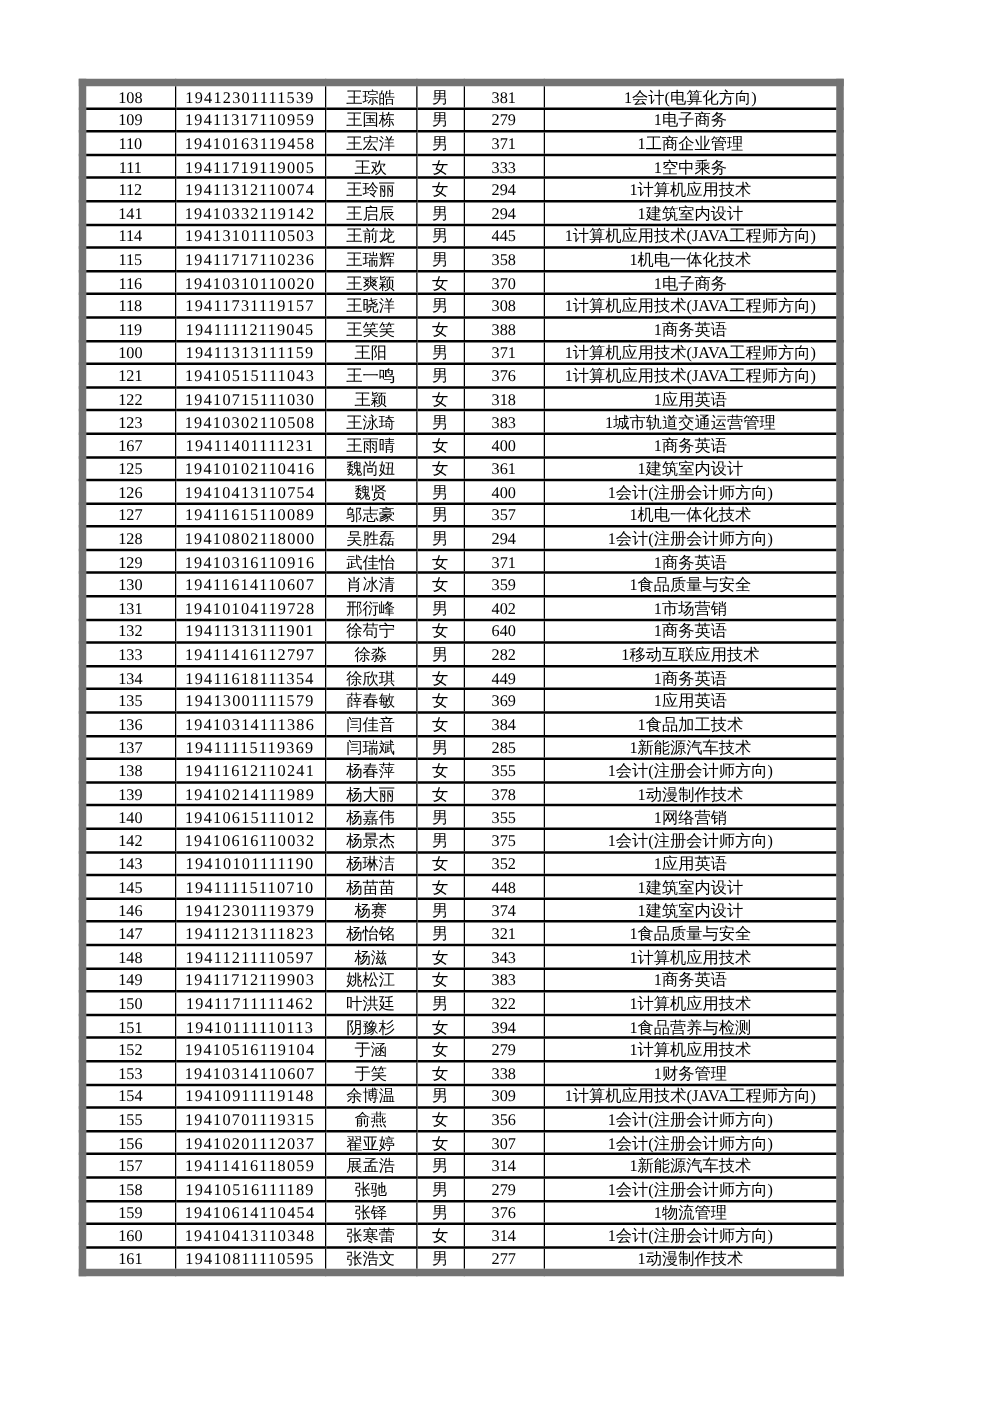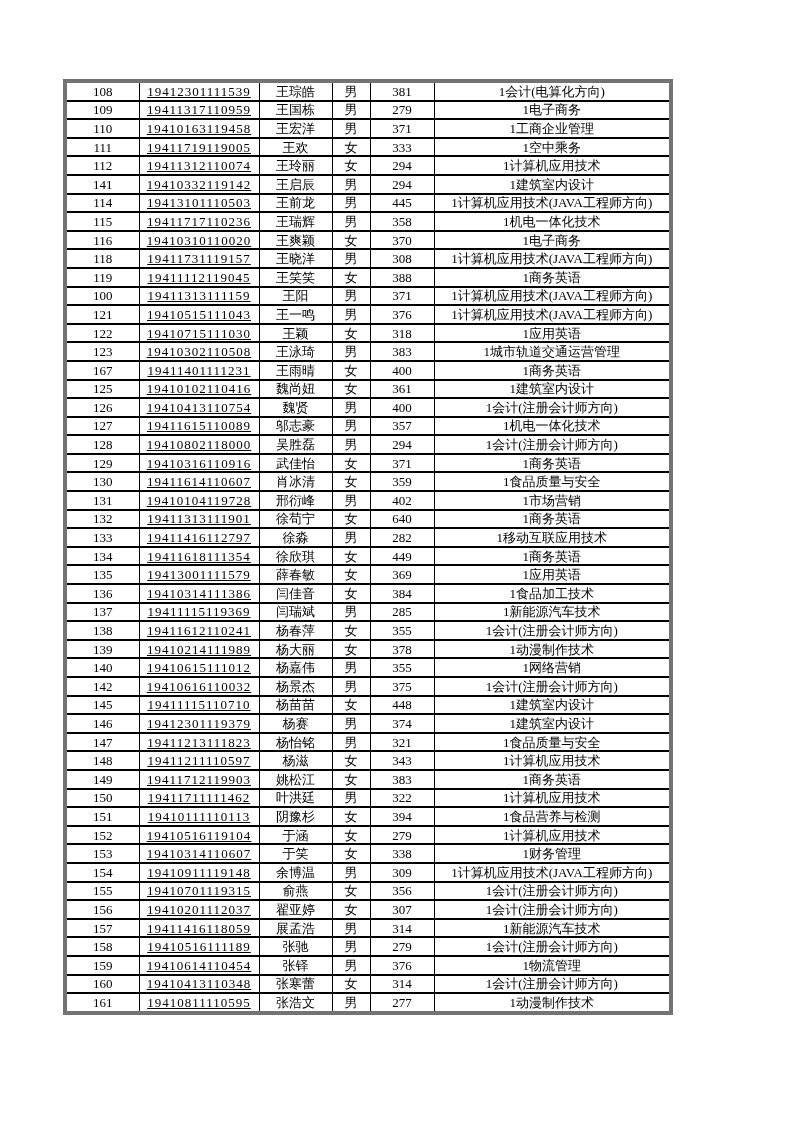--- a/index.html
+++ b/index.html
@@ -16,44 +16,43 @@
   .page {
     position: relative;
     width: 793px;
     height: 1122px;
     background: #ffffff;
     overflow: hidden;
   }
   table.score-table {
     position: absolute;
     left: 63px;
-    top: 79px;
+    top: 63px;
     width: 606px;
     border-collapse: collapse;
     table-layout: fixed;
-    border: 4px solid #737373;
+    border: 6px solid #737373;
     padding-left: 21px;
   }
   table.score-table td {
     border: 1px solid #000000;
     border-top-width: 2px;
     border-bottom-width: 2px;
     height: 16.6px;
     padding: 0 1px;
     text-align: center;
     vertical-align: middle;
     font-size: 13px;
     line-height: 1;
     white-space: nowrap;
     overflow: hidden;
     color: #000000;
   }
   table.score-table td.id-cell {
     letter-spacing: 1px;
-    text-decoration: underline;
   }
 </style>
 </head>
 <body>
 
 <div class="page">
   <table class="score-table">
     <colgroup>
       <col style="width:74px">
       <col style="width:120px">
@@ -321,20 +320,28 @@
         </tr>
         <tr>
           <td>142</td>
           <td class="id-cell">19410616110032</td>
           <td>杨景杰</td>
           <td>男</td>
           <td>375</td>
           <td>1会计(注册会计师方向)</td>
         </tr>
         <tr>
+          <td>143</td>
+          <td class="id-cell">19410101111190</td>
+          <td>杨琳洁</td>
+          <td>女</td>
+          <td>352</td>
+          <td>1应用英语</td>
+        </tr>
+        <tr>
           <td>145</td>
           <td class="id-cell">19411115110710</td>
           <td>杨苗苗</td>
           <td>女</td>
           <td>448</td>
           <td>1建筑室内设计</td>
         </tr>
         <tr>
           <td>146</td>
           <td class="id-cell">19412301119379</td>

